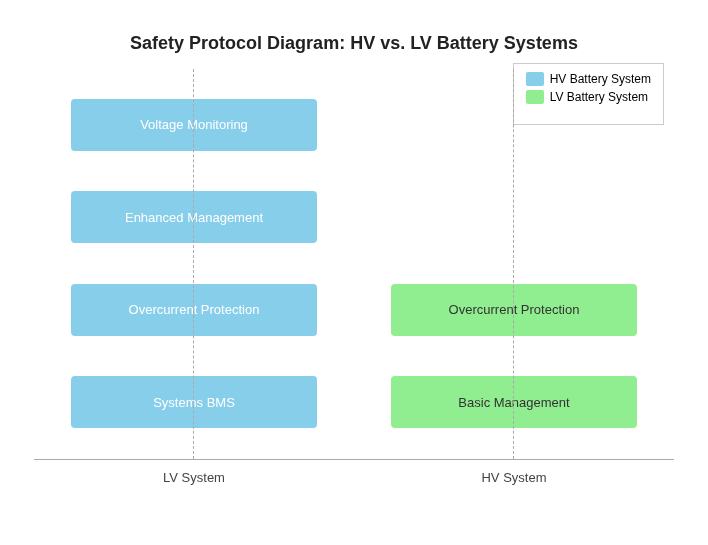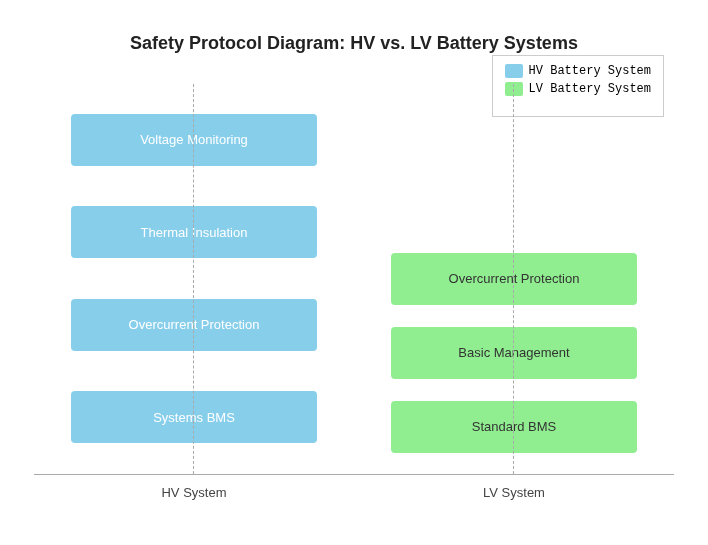--- a/index.html
+++ b/index.html
@@ -16,31 +16,30 @@
       width: 680px;
       height: 520px;
       position: relative;
       padding: 20px 20px 50px 20px;
     }
     .chart-title {
       text-align: center;
       font-size: 18px;
       font-weight: bold;
       color: #222;
-      margin-bottom: 30px;
+      margin-bottom: 15px;
     }
     .legend {
       position: absolute;
-      top: 42px;
+      top: 50px;
       right: 30px;
       border: 1px solid #ccc;
       padding: 8px 12px;
       font-size: 12px;
       background: #fff;
-      font-family: Liberation Mono, monospace;
     }
     .legend-item {
       display: flex;
       align-items: center;
       margin-bottom: 4px;
     }
     .legend-item:last-child { margin-bottom: 12px; }
     .legend-color {
       width: 18px;
       height: 14px;
@@ -130,31 +129,30 @@
       <span>LV Battery System</span>
     </div>
   </div>
 
   <div class="chart-area">
     <div class="dashed-line-left"></div>
     <div class="dashed-line-right"></div>
 
     <div class="column" id="hv-col">
         <div class="bar bar-hv">Voltage Monitoring</div>
-        <div class="bar bar-hv">Thermal Insulation</div>
+        <div class="bar bar-hv">Enhanced Management</div>
         <div class="bar bar-hv">Overcurrent Protection</div>
         <div class="bar bar-hv">Systems BMS</div>
       </div>
     <div class="column" id="lv-col">
         <div class="bar bar-empty"></div>
         <div class="bar bar-empty"></div>
         <div class="bar bar-lv">Overcurrent Protection</div>
         <div class="bar bar-lv">Basic Management</div>
-        <div class="bar bar-lv">Standard BMS</div>
       </div>
   </div>
 
   <div class="axis-line"></div>
   <div class="x-axis">
+    <div class="x-label">LV System</div>
     <div class="x-label">HV System</div>
-    <div class="x-label">LV System</div>
   </div>
 </div>
 
 </body></html>

